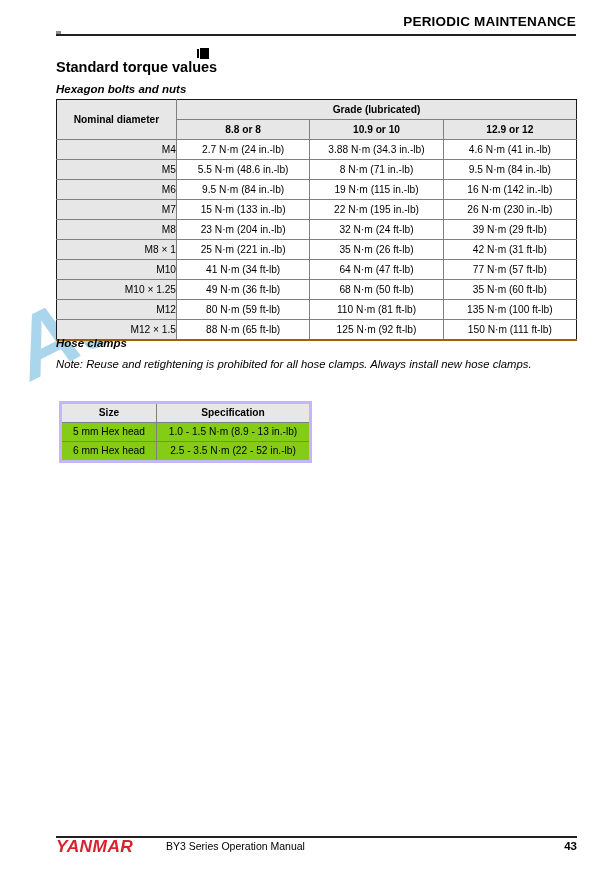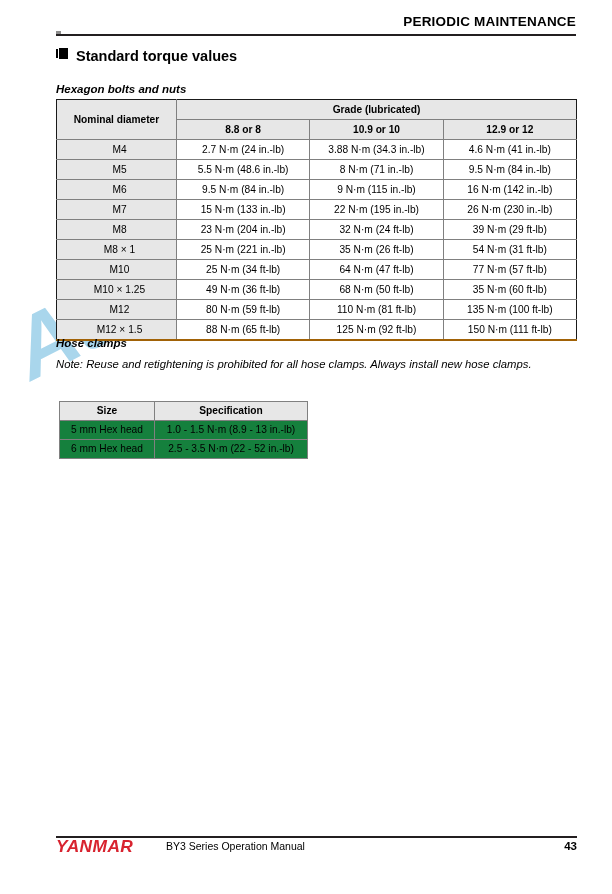--- a/index.html
+++ b/index.html
@@ -72,21 +72,22 @@
     height: 3px;
     background: #8d8d8d;
   }
 
   
   .section-heading {
     position: absolute;
     left: 56px;
     top: 48px;
     display: flex;
-    align-items: flex-start;
+    align-items: flex-end;
+    flex-direction: column;
   }
   .heading-marker {
     position: relative;
     width: 12px;
     height: 11px;
     margin-right: 8px;
     flex: 0 0 auto;
   }
   .heading-marker .bar {
     position: absolute;
@@ -168,51 +169,51 @@
     text-align: center;
   }
   #torque-table .hdr-nominal {
     background: #e7e7e7;
     font-weight: bold;
     text-align: center;
     vertical-align: middle;
   }
   #torque-table .cell-name {
     background: #e7e7e7;
-    text-align: center;
+    text-align: right;
     padding-left: 6px;
   }
   #torque-table .cell-val {
     background: #ffffff;
     text-align: center;
   }
   #torque-table .outer-left { border-left: 1px solid #1a1a1a; }
   #torque-table .outer-right { border-right: 1px solid #1a1a1a; }
   #torque-table .outer-top { border-top: 1px solid #1a1a1a; }
   #torque-table .outer-bottom { border-bottom: 2px solid #a16207; }
 
   
   #clamp-table {
     position: absolute;
     left: 59px;
     top: 401px;
     width: 246px;
-    border: 1px solid #c4b5fd;
+    border: 3px solid #c4b5fd;
   }
   #clamp-table th, #clamp-table td {
     height: 18px;
     font-size: 10.2px;
     line-height: 12px;
     text-align: center;
   }
   #clamp-table .hdr {
     background: #e7e7e7;
     font-weight: bold;
   }
-  #clamp-table td { background: #15803d; }
+  #clamp-table td { background: #84cc16; }
 
   
   .footer {
     position: absolute;
     left: 56px;
     top: 836px;
     width: 521px;
   }
   .footer-rule {
     height: 1.6px;
@@ -296,44 +297,44 @@
       </tr>
       <tr>
         <td class="cell-name outer-left">M5</td>
         <td class="cell-val">5.5 N·m (48.6 in.-lb)</td>
         <td class="cell-val">8 N·m (71 in.-lb)</td>
         <td class="cell-val outer-right">9.5 N·m (84 in.-lb)</td>
       </tr>
       <tr>
         <td class="cell-name outer-left">M6</td>
         <td class="cell-val">9.5 N·m (84 in.-lb)</td>
-        <td class="cell-val">9 N·m (115 in.-lb)</td>
+        <td class="cell-val">19 N·m (115 in.-lb)</td>
         <td class="cell-val outer-right">16 N·m (142 in.-lb)</td>
       </tr>
       <tr>
         <td class="cell-name outer-left">M7</td>
         <td class="cell-val">15 N·m (133 in.-lb)</td>
         <td class="cell-val">22 N·m (195 in.-lb)</td>
         <td class="cell-val outer-right">26 N·m (230 in.-lb)</td>
       </tr>
       <tr>
         <td class="cell-name outer-left">M8</td>
         <td class="cell-val">23 N·m (204 in.-lb)</td>
         <td class="cell-val">32 N·m (24 ft-lb)</td>
         <td class="cell-val outer-right">39 N·m (29 ft-lb)</td>
       </tr>
       <tr>
         <td class="cell-name outer-left">M8 × 1</td>
         <td class="cell-val">25 N·m (221 in.-lb)</td>
         <td class="cell-val">35 N·m (26 ft-lb)</td>
-        <td class="cell-val outer-right">54 N·m (31 ft-lb)</td>
+        <td class="cell-val outer-right">42 N·m (31 ft-lb)</td>
       </tr>
       <tr>
         <td class="cell-name outer-left">M10</td>
-        <td class="cell-val">25 N·m (34 ft-lb)</td>
+        <td class="cell-val">41 N·m (34 ft-lb)</td>
         <td class="cell-val">64 N·m (47 ft-lb)</td>
         <td class="cell-val outer-right">77 N·m (57 ft-lb)</td>
       </tr>
       <tr>
         <td class="cell-name outer-left">M10 × 1.25</td>
         <td class="cell-val">49 N·m (36 ft-lb)</td>
         <td class="cell-val">68 N·m (50 ft-lb)</td>
         <td class="cell-val outer-right">35 N·m (60 ft-lb)</td>
       </tr>
       <tr>

